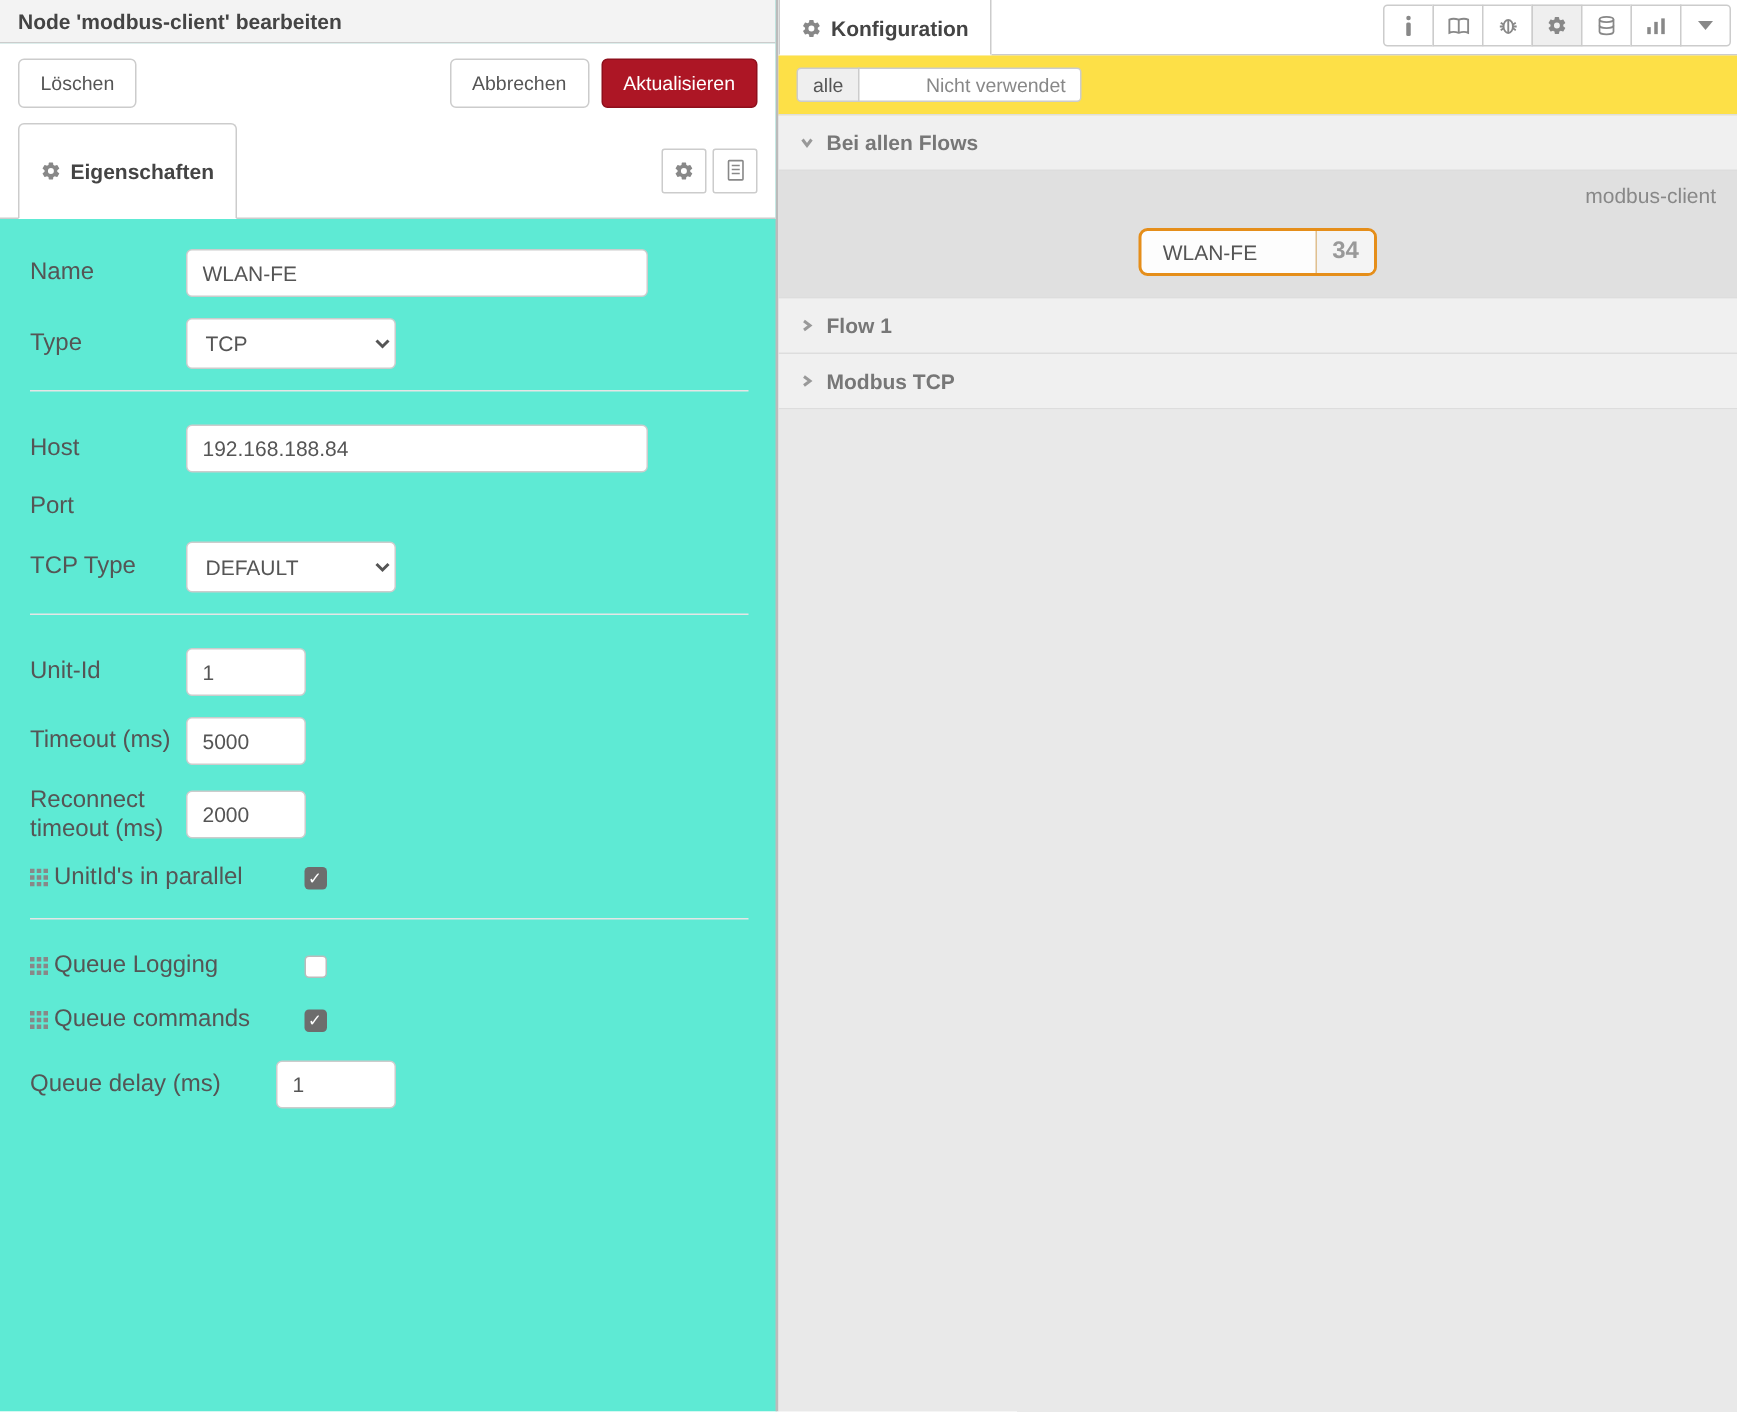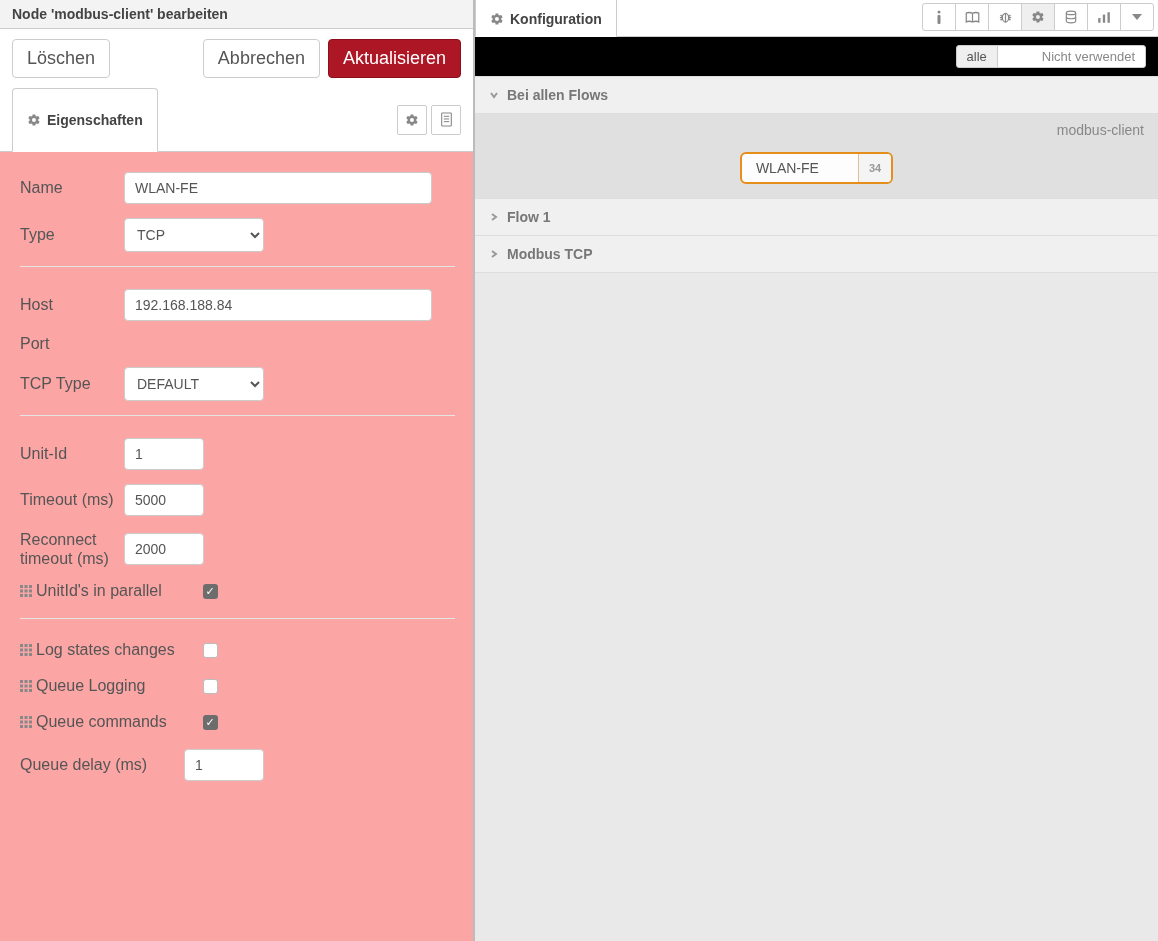--- a/index.html
+++ b/index.html
@@ -3,34 +3,34 @@
 <meta charset="utf-8">
 <style>
   * { box-sizing: border-box; }
   html, body {
     margin: 0; padding: 0; width: 1158px; height: 941px;
     font-family: "Helvetica Neue", Arial, sans-serif;
     font-size: 14px; color: #555; background: #fff;
   }
   .app { display: flex; width: 100%; height: 100%; }
   .left-pane {
-    width: 474px; height: 100%; border-right: 1px solid #bbb;
-    display: flex; flex-direction: column; background: #fca5a5; position: relative;
+    width: 518px; height: 100%; border-right: 1px solid #bbb;
+    display: flex; flex-direction: column; background: #5eead4; position: relative;
   }
   .editor-header {
     background: #f3f3f3; border-bottom: 1px solid #ccc; padding: 6px 12px;
     font-weight: bold; color: #444; font-size: 14px;
   }
   .editor-toolbar {
     display: flex; justify-content: space-between; align-items: center;
     padding: 10px 12px; background: #fff;
   }
   .btn {
     border: 1px solid #ccc; background: #fff; color: #555;
-    padding: 8px 14px; border-radius: 4px; font-size: 18px; cursor: pointer;
+    padding: 8px 14px; border-radius: 4px; font-size: 13px; cursor: pointer;
   }
   .btn-primary {
     background: #ad1625; color: #fff; border: 1px solid #8e0f1c;
   }
   .btn-group-right { display: flex; gap: 8px; justify-content: flex-end; }
   .tabs-row {
     display: flex; align-items: center; justify-content: space-between;
     padding: 0 12px; border-bottom: 1px solid #ccc; background: #fff;
   }
   .prop-tab {
@@ -95,22 +95,22 @@
   .sidebar-tools {
     display: flex; align-items: center; padding-top: 3px;
   }
   .sidebar-tools .icon-btn {
     width: 34px; height: 28px; border: 1px solid #ccc; margin-left: -1px;
     border-radius: 0;
   }
   .sidebar-tools .icon-btn.first { border-top-left-radius: 3px; border-bottom-left-radius: 3px; }
   .sidebar-tools .icon-btn.last { border-top-right-radius: 3px; border-bottom-right-radius: 3px; }
   .sidebar-filter {
-    display: flex; justify-content: flex-end; padding: 8px 12px;
-    background: #000000; border-bottom: 1px solid #ddd;
+    display: flex; justify-content: flex-start; padding: 8px 12px;
+    background: #fde047; border-bottom: 1px solid #ddd;
   }
   .filter-btn {
     border: 1px solid #ccc; background: #fff; color: #888;
     padding: 3px 10px; font-size: 13px; cursor: pointer; border-radius: 0;
   }
   .filter-btn.active { background: #efefef; color: #555; }
   .filter-btn.left { border-top-left-radius: 3px; border-bottom-left-radius: 3px; }
   .filter-btn.right { border-top-right-radius: 3px; border-bottom-right-radius: 3px; margin-left: -1px; padding-left: 44px; }
   .section-header {
     background: #f0f0f0; color: #777; font-weight: bold;
@@ -129,21 +129,21 @@
   .config-node {
     display: flex; align-items: center;
     border: 2px solid #e58e1a; border-radius: 6px;
     background: #fdfdfd; height: 32px; overflow: hidden;
   }
   .config-node .node-label {
     padding: 0 14px; color: #555; min-width: 116px;
   }
   .config-node .node-count {
     background: #f4f4f4; border-left: 1px solid #e0c090;
-    padding: 0 10px; color: #999; font-size: 11px; height: 100%;
+    padding: 0 10px; color: #999; font-size: 16px; height: 100%;
     display: flex; align-items: center; font-weight: bold;
   }
   .chevron {
     display: inline-block; width: 10px; color: #999;
   }
   svg { display: block; }
   .grid-icon-svg { width: 12px; height: 12px; }
   .cb-filled {
     width: 15px; height: 15px; background: #6d6d6d; border-radius: 3px;
     display: inline-flex; align-items: center; justify-content: center; color: #fff;
@@ -261,41 +261,20 @@
           </span>
           <span>UnitId's in parallel</span>
         </label>
         <div class="cb-wrap">
             <span class="cb-filled">✓</span>
           </div>
       </div>
 
       <hr class="hr">
 
-      <div class="form-row checkbox-row">
-        <label>
-          <span class="grid-icon">
-            <svg class="grid-icon-svg" viewBox="0 0 12 12" fill="#888">
-                <rect x="0" y="0" width="3" height="3"></rect>
-                <rect x="4.5" y="0" width="3" height="3"></rect>
-                <rect x="9" y="0" width="3" height="3"></rect>
-                <rect x="0" y="4.5" width="3" height="3"></rect>
-                <rect x="4.5" y="4.5" width="3" height="3"></rect>
-                <rect x="9" y="4.5" width="3" height="3"></rect>
-                <rect x="0" y="9" width="3" height="3"></rect>
-                <rect x="4.5" y="9" width="3" height="3"></rect>
-                <rect x="9" y="9" width="3" height="3"></rect>
-              </svg>
-          </span>
-          <span>Log states changes</span>
-        </label>
-        <div class="cb-wrap">
-            <span class="cb-empty"></span>
-          </div>
-      </div>
 
       <div class="form-row checkbox-row">
         <label>
           <span class="grid-icon">
             <svg class="grid-icon-svg" viewBox="0 0 12 12" fill="#888">
                 <rect x="0" y="0" width="3" height="3"></rect>
                 <rect x="4.5" y="0" width="3" height="3"></rect>
                 <rect x="9" y="0" width="3" height="3"></rect>
                 <rect x="0" y="4.5" width="3" height="3"></rect>
                 <rect x="4.5" y="4.5" width="3" height="3"></rect>

